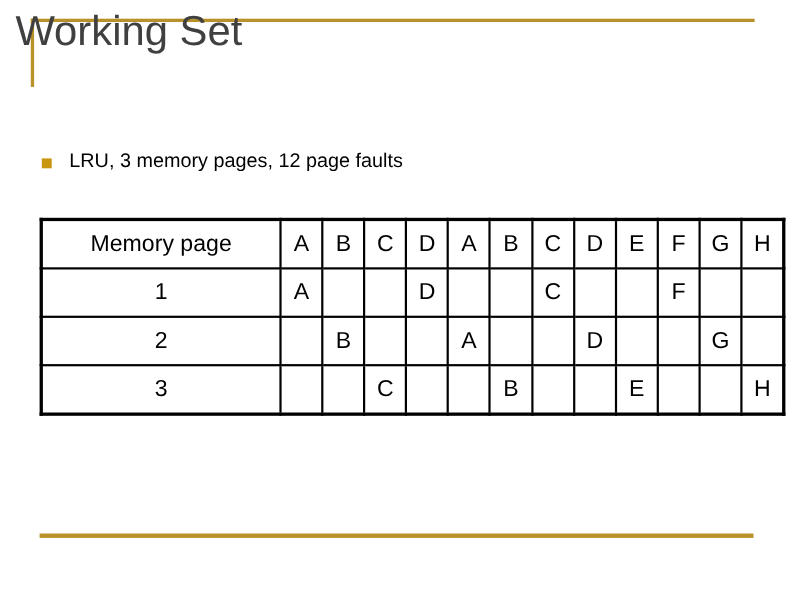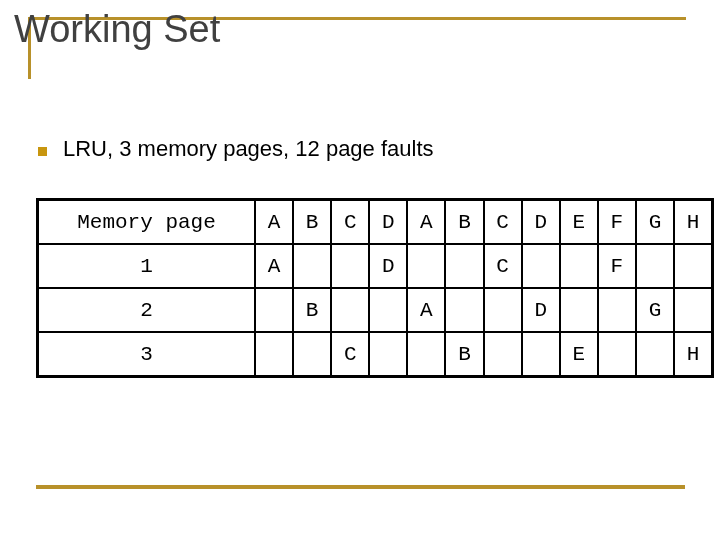--- a/index.html
+++ b/index.html
@@ -48,38 +48,37 @@
   #bullet-marker {
     width: 9px;
     height: 9px;
     background: #c8960f;
     margin-right: 16px;
     flex: 0 0 auto;
     position: relative;
     top: 2px;
   }
   #bullet-text {
-    font-size: 22px;
+    font-size: 18px;
     color: #000000;
     white-space: nowrap;
   }
 
   
   #memory-table-wrap {
     position: absolute;
     left: 36px;
     top: 198px;
     width: 649px;
   }
   table#memory-table {
     border-collapse: collapse;
     table-layout: fixed;
     width: 649px;
     border: 3px solid #000000;
-    font-family: Liberation Mono, monospace;
   }
   table#memory-table td {
     border: 2px solid #000000;
     height: 42px;
     padding: 0;
     text-align: center;
     vertical-align: middle;
     font-size: 21px;
     color: #000000;
     overflow: hidden;

